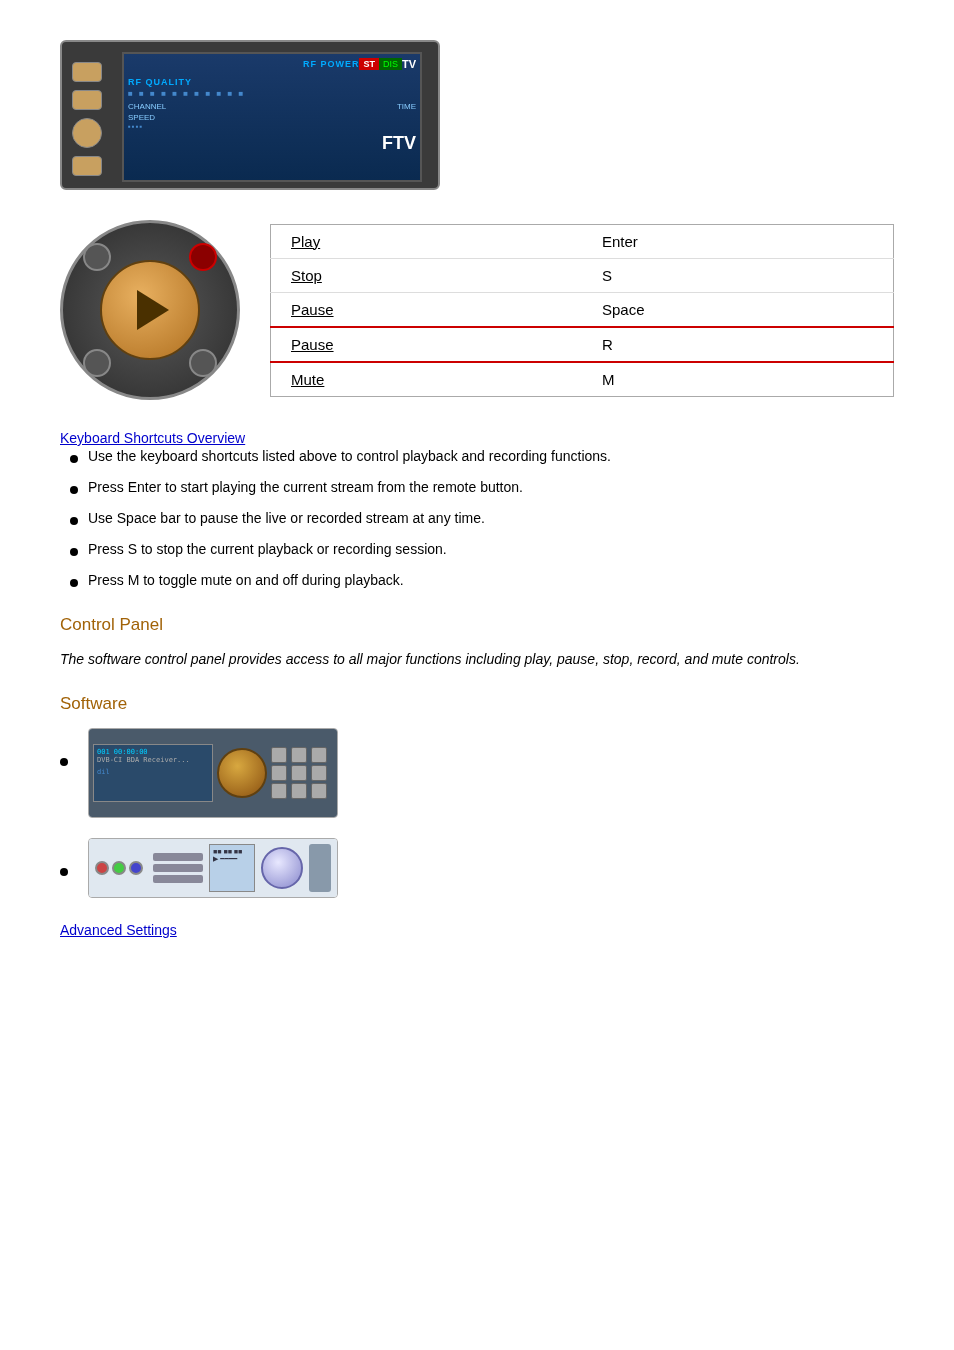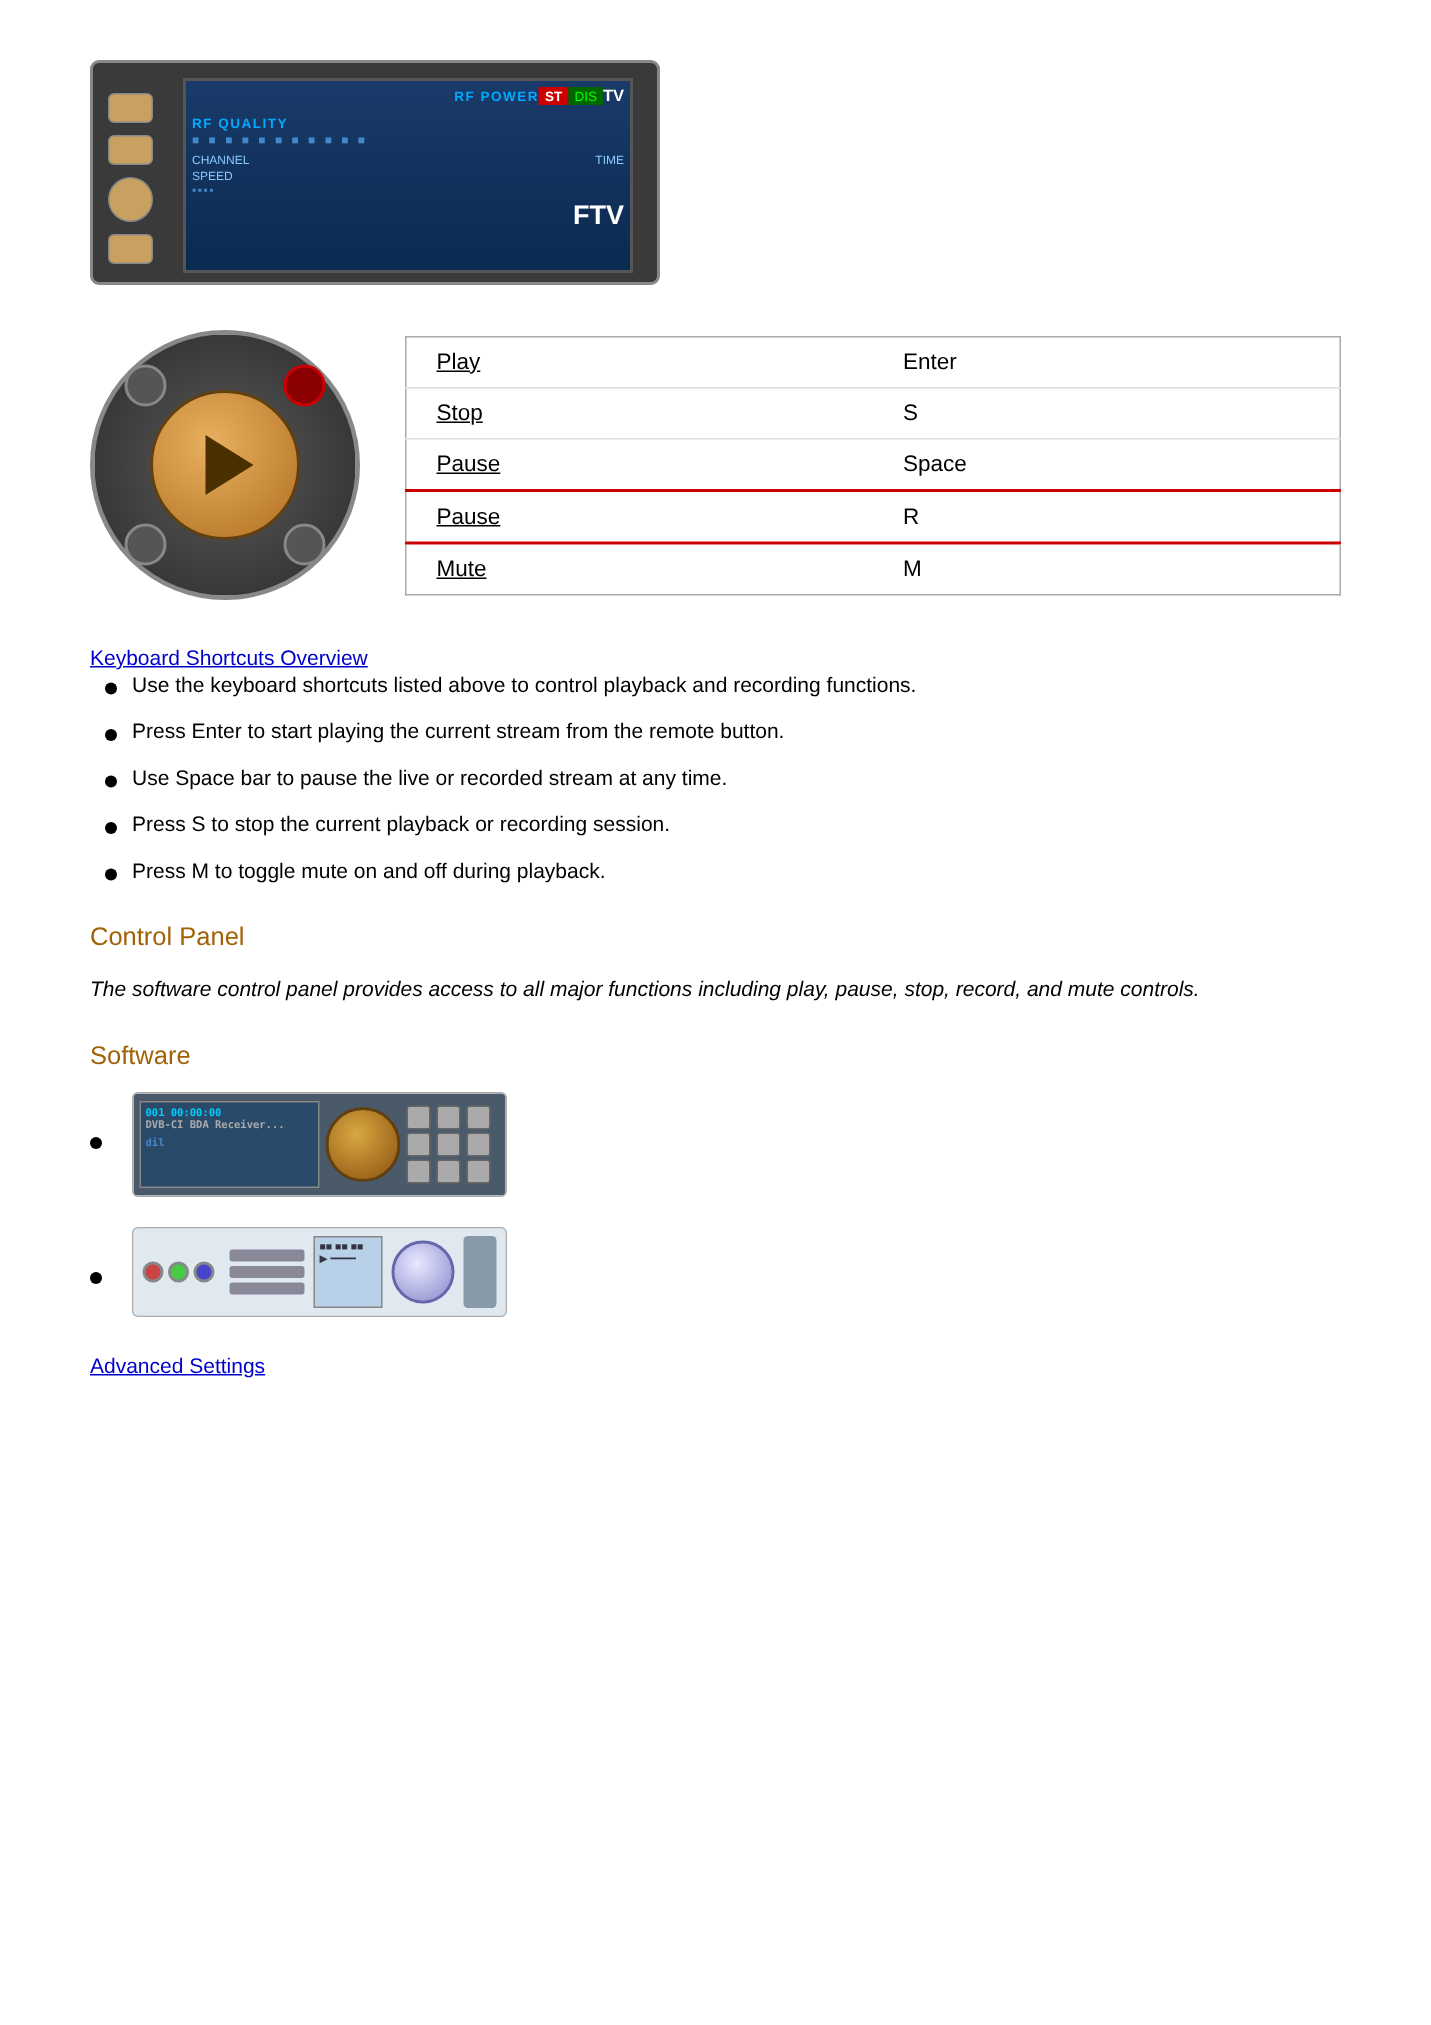--- a/index.html
+++ b/index.html
@@ -268,28 +268,27 @@
     .sw-bullet {
       width: 8px;
       height: 8px;
       background: #000;
       border-radius: 50%;
       flex-shrink: 0;
       margin-top: 30px;
     }
     .sw-image {
       width: 250px;
-      height: 70px;
+      height: 90px;
       background: #0f766e;
       border: 1px solid #aaa;
       border-radius: 4px;
       position: relative;
       overflow: hidden;
       flex-shrink: 0;
-      font-weight: bold;
     }
     .sw-image2 {
       width: 250px;
       height: 60px;
       background: #c0cce0;
       border: 1px solid #aaa;
       border-radius: 4px;
       position: relative;
       overflow: hidden;
       flex-shrink: 0;

